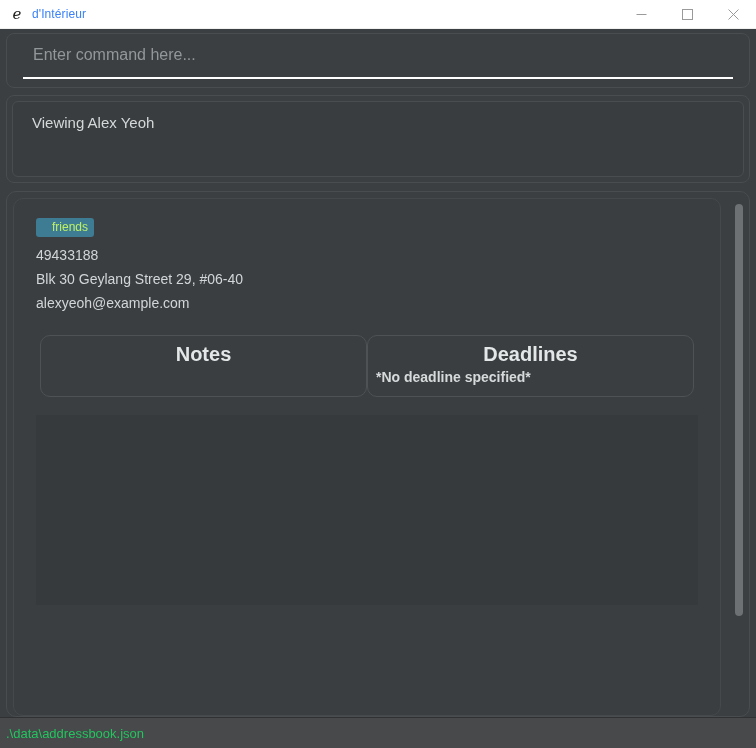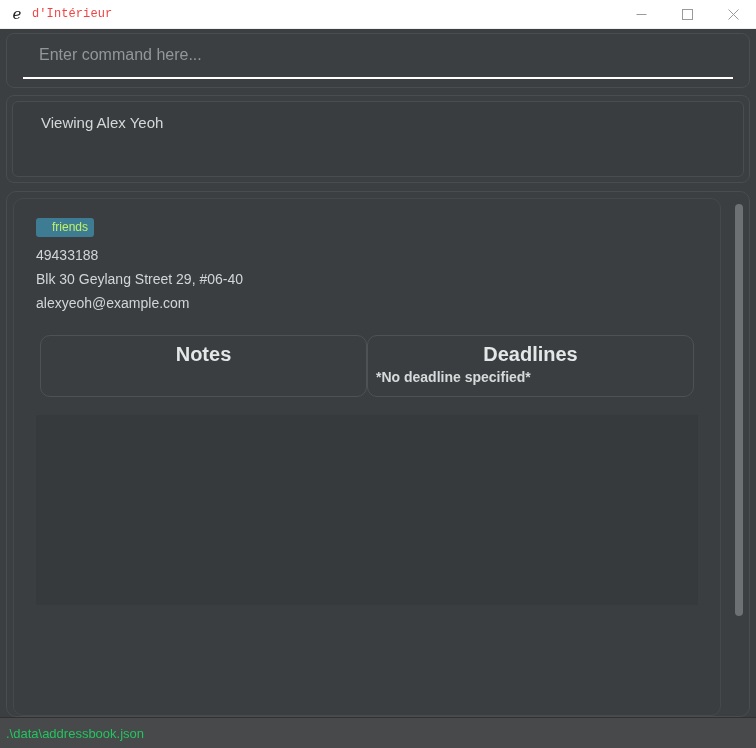--- a/index.html
+++ b/index.html
@@ -42,22 +42,22 @@
     align-items: center;
     justify-content: center;
     font-family: "DejaVu Serif", serif;
     font-style: italic;
     font-size: 15px;
     color: #20201e;
     line-height: 1;
   }
   .titlebar-title {
     font-size: 12px;
-    color: #ef4444;
-    font-family: Liberation Mono, monospace;
+    color: #3b82f6;
+    font-family: Liberation Sans, sans-serif;
     letter-spacing: 0.1px;
   }
   .titlebar-spacer { flex: 1 1 auto; }
   .winbtns {
     display: flex;
     height: 28px;
   }
   .winbtn {
     width: 46px;
     height: 28px;
@@ -99,21 +99,21 @@
     height: 55px;
     border: 1px solid #4a4d4f;
     border-radius: 8px;
     background: #3c3f41;
     position: relative;
     box-sizing: border-box;
     flex: 0 0 auto;
   }
   .command-input {
     position: absolute;
-    left: 32px;
+    left: 26px;
     top: 12px;
     width: 700px;
     border: none;
     background: transparent;
     outline: none;
     color: #d8dada;
     font-size: 16px;
     font-family: "Liberation Sans", sans-serif;
     padding: 0;
   }
@@ -139,21 +139,21 @@
     box-sizing: border-box;
     flex: 0 0 auto;
     background: #3c3f41;
   }
   .result-inner {
     border: 1px solid #4a4d4f;
     border-radius: 6px;
     height: 76px;
     box-sizing: border-box;
     background: #3a3d3f;
-    padding: 12px 28px;
+    padding: 12px 19px;
     overflow: hidden;
   }
   .result-text {
     color: #d5d8d9;
     font-size: 15px;
     font-family: "Liberation Sans", sans-serif;
     line-height: 1.2;
   }
 
   

